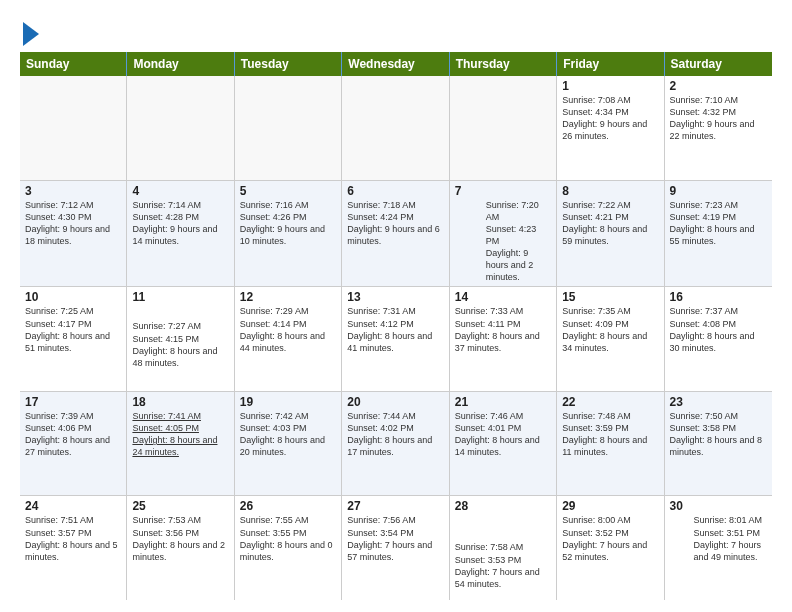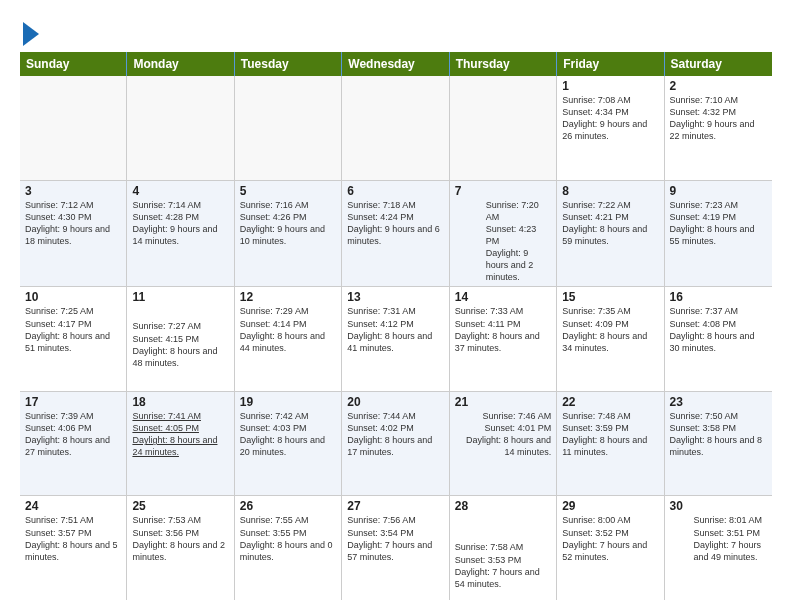--- a/index.html
+++ b/index.html
@@ -270,21 +270,21 @@
 Daylight: 8 hours and 20 minutes.</div>
           </div>
           <div class="cal-cell alt-bg">
             <span class="day-num">20</span>
             <div class="cell-text" style="white-space: pre-line;">Sunrise: 7:44 AM
 Sunset: 4:02 PM
 Daylight: 8 hours and 17 minutes.</div>
           </div>
           <div class="cal-cell alt-bg">
             <span class="day-num">21</span>
-            <div class="cell-text" style="white-space: pre-line; text-align: right;">Sunrise: 7:46 AM
+            <div class="cell-text" style="white-space: pre-line;">Sunrise: 7:46 AM
 Sunset: 4:01 PM
 Daylight: 8 hours and 14 minutes.</div>
           </div>
           <div class="cal-cell alt-bg">
             <span class="day-num">22</span>
             <div class="cell-text" style="white-space: pre-line;">Sunrise: 7:48 AM
 Sunset: 3:59 PM
 Daylight: 8 hours and 11 minutes.</div>
           </div>
           <div class="cal-cell alt-bg">

